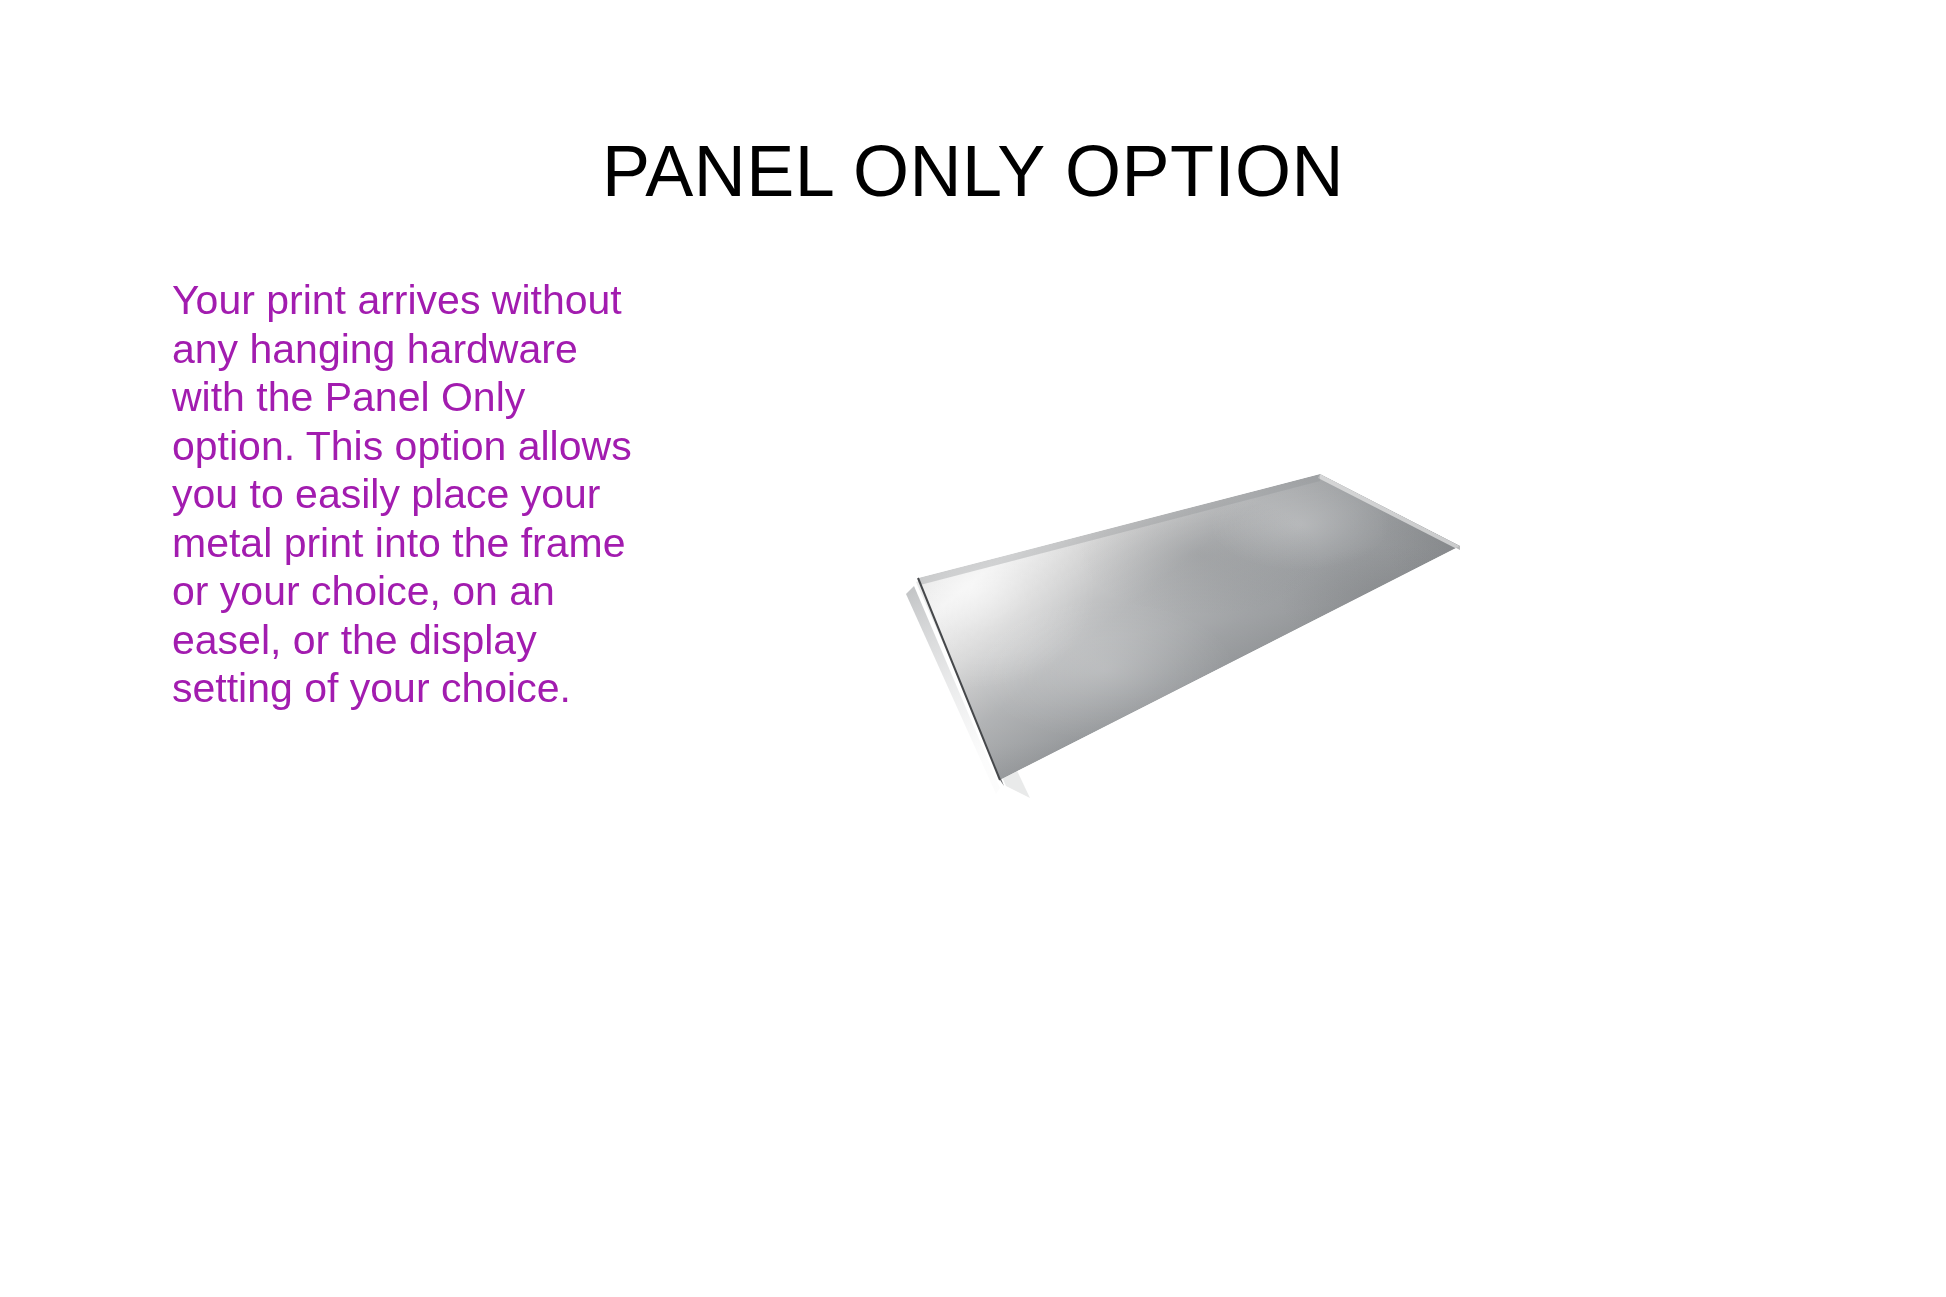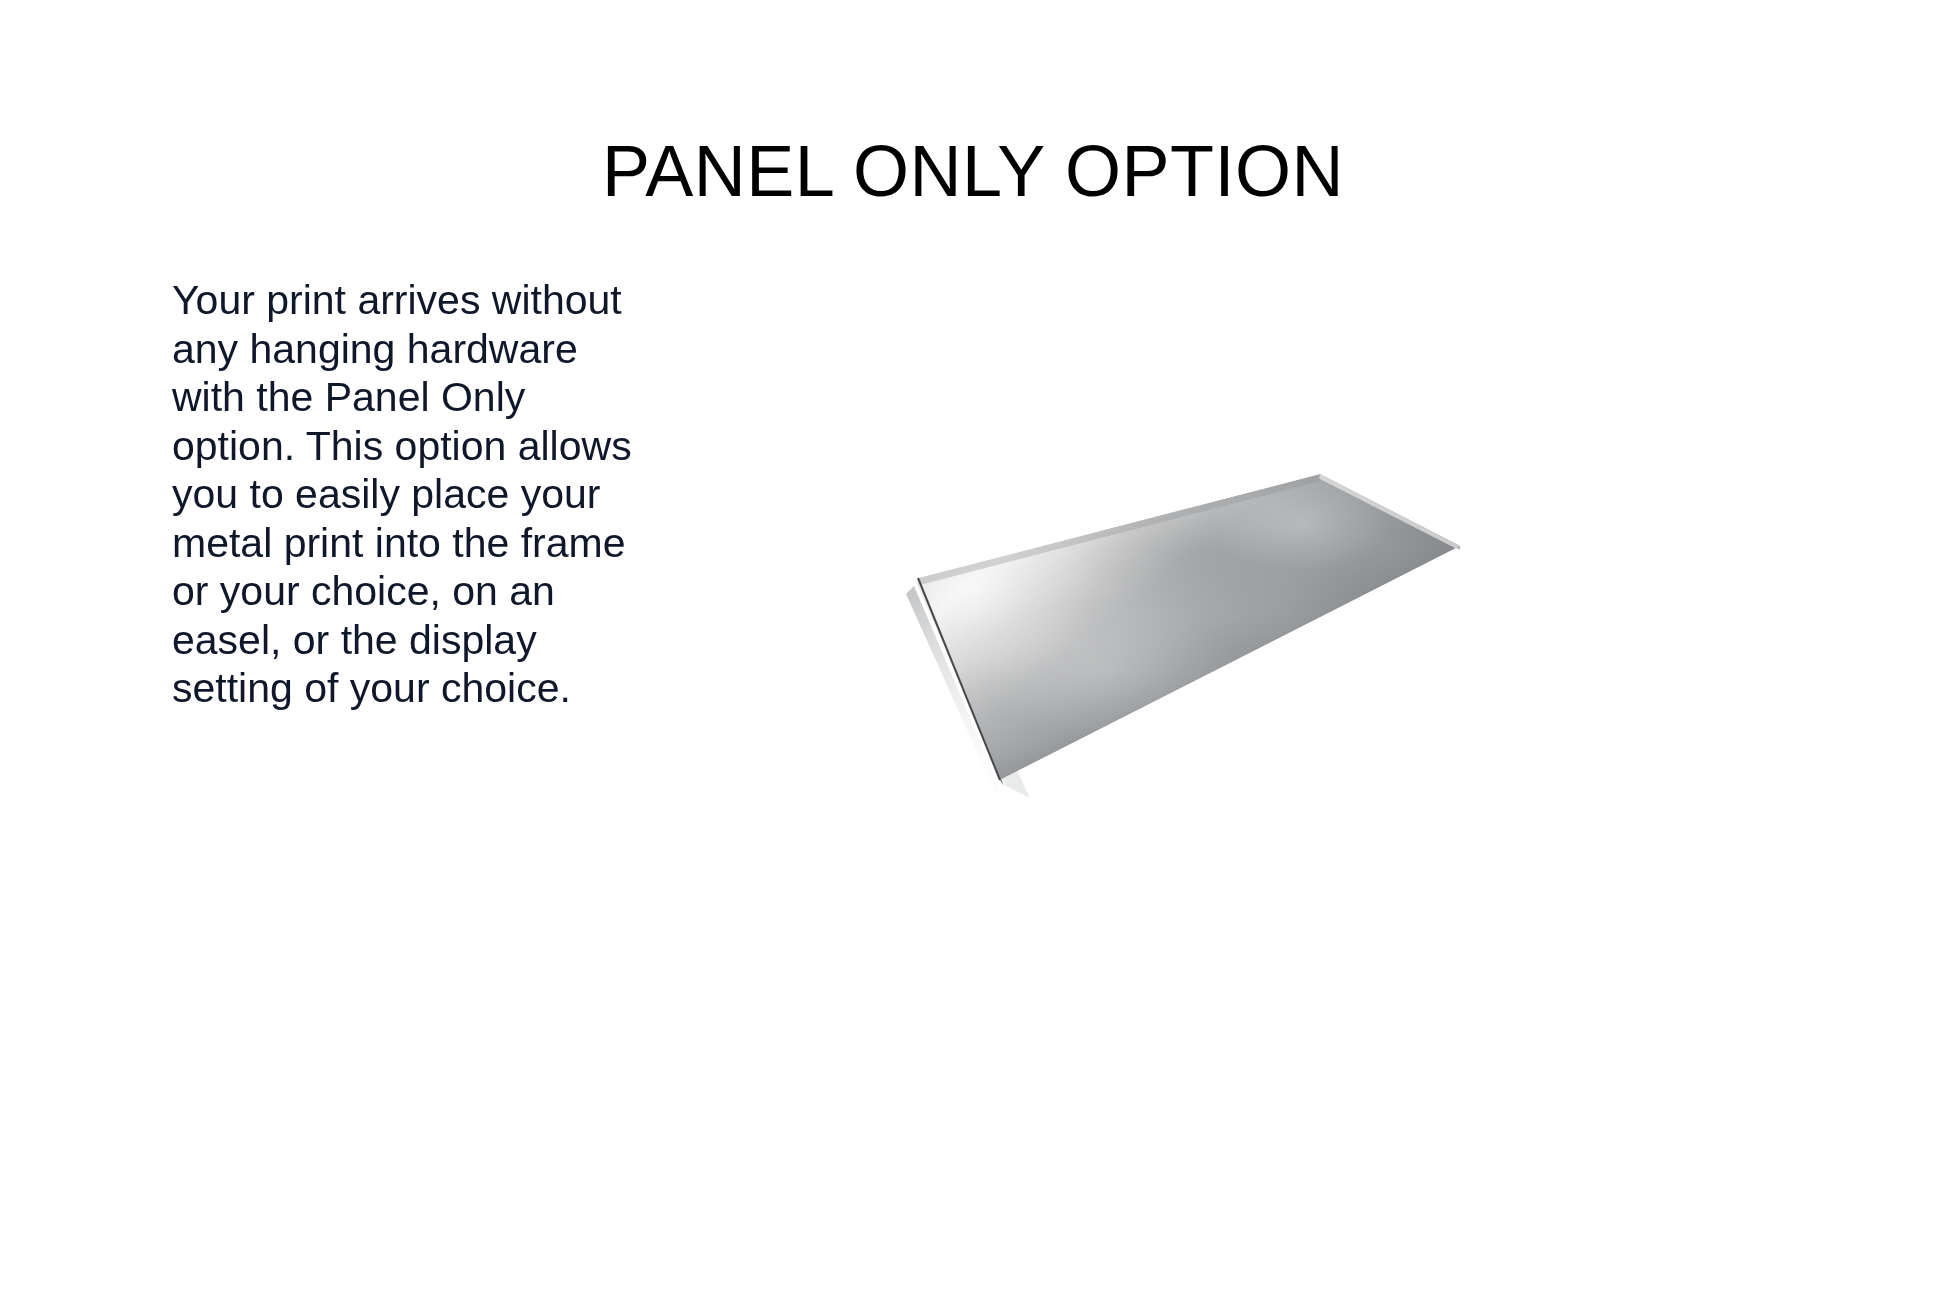--- a/index.html
+++ b/index.html
@@ -37,21 +37,21 @@
   
   #body-text {
     position: absolute;
     left: 172px;
     top: 276px;
     width: 470px;
     font-family: "Liberation Sans", sans-serif;
     font-size: 41px;
     font-weight: 400;
     line-height: 48.5px;
-    color: #0f172a;
+    color: #a21caf;
     text-align: left;
     word-spacing: 0px;
   }
 
   
   #panel-figure {
     position: absolute;
     left: 700px;
     top: 350px;
     width: 790px;

